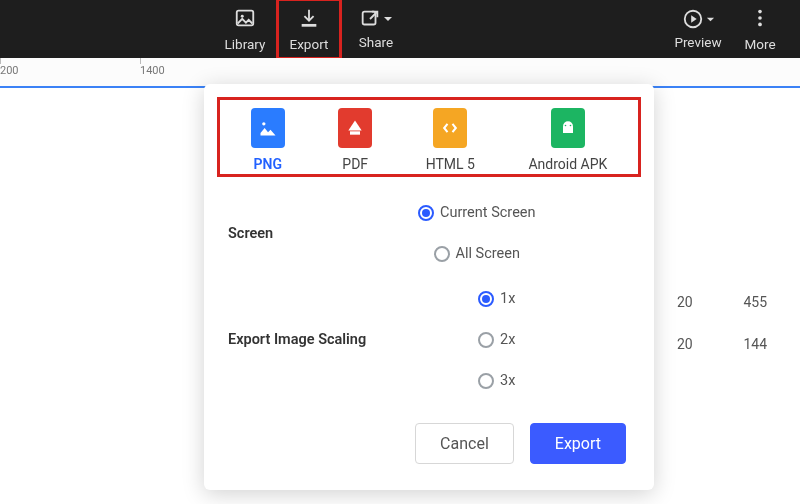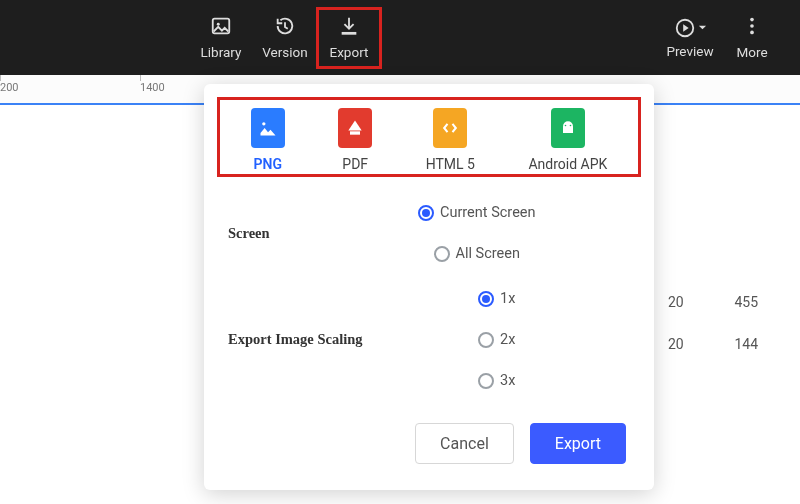--- a/index.html
+++ b/index.html
@@ -1,46 +1,46 @@
 <!DOCTYPE html>
 <html><head>
 <meta charset="utf-8">
 <style>
   * { box-sizing: border-box; margin: 0; padding: 0; font-family: -apple-system, BlinkMacSystemFont, "Segoe UI", Roboto, Arial, sans-serif; }
   body { width: 800px; height: 504px; background: #fff; position: relative; overflow: hidden; }
 
-  .toolbar { background: #1e1e1e; height: 75px; display: flex; align-items: center; padding: 0 4px; color: #e6e6e6; position: relative; }
-  .toolbar-right { position: absolute; right: 24px; display:flex; gap:6px; }
+  .toolbar { background: #1e1e1e; height: 58px; display: flex; align-items: center; padding: 0 28px; color: #e6e6e6; position: relative; }
+  .toolbar-right { position: absolute; right: 16px; display:flex; gap:6px; }
   .toolbar-btn { display: flex; flex-direction: column; align-items: center; justify-content: center; width: 64px; height: 60px; cursor: pointer; font-size: 13px; color: #ddd; gap:4px;}
   .toolbar-btn svg { width:22px; height:22px; fill:none; stroke:#ddd; stroke-width:2; }
   .toolbar-btn .lbl { font-size:13.5px; }
   .btn-export { outline: 3px solid #d8231f; outline-offset: -2px; }
   .toolbar .group-left{ margin-left:185px; display:flex; }
 
   .ruler { height: 30px; background:#fcfcfc; border-bottom:2px solid #3b82f6; position:relative; color:#787878; font-size:11px;}
   .tick { position:absolute; top:6px;}
   .tick::before{content:""; position:absolute; left:0; top:-6px; width:1px; height:6px; background:#bbb;}
 
-  .panel-bg-lines { position:absolute; top:104px; right:12px; width:130px; }
+  .panel-bg-lines { position:absolute; top:104px; right:3px; width:130px; }
   .row-nums { display:flex; justify-content: space-between; color:#555; font-size:14px; padding:6px 30px 6px 10px; }
 
   
   .dialog { position:absolute; top:84px; left:204px; width:450px; background:#fff; border-radius:6px; box-shadow:0 4px 22px rgba(0,0,0,.18); padding-bottom:20px;}
   .format-row { display:flex; justify-content:space-around; padding:14px 10px 8px; outline:3px solid #d8231f; outline-offset:-6px; margin:10px;}
   .fmt { display:flex; flex-direction:column; align-items:center; gap:8px; font-size:14px; color:#444; cursor:pointer;}
   .fmt.active { color:#2261ff; font-weight:600;}
   .fmt .ico { width:34px; height:40px; border-radius:4px; display:flex; align-items:center; justify-content:center;}
   .ico svg{ width:20px; height:20px; fill:#fff; }
   .png-ico{ background:#2a7cff;}
   .pdf-ico{ background:#e23b2e;}
   .html-ico{ background:#f5a623;}
   .apk-ico{ background:#1cb562;}
 
   .opt-row{ display:flex; align-items:center; padding:14px 24px; color:#333; font-size:14.5px;}
-  .opt-label{ flex:0 0 190px; font-weight:600; color:#333;font-family:Liberation Serif, serif;}
+  .opt-label{ flex:0 0 190px; font-weight:600; color:#333;}
   .radios{ display:flex; gap:24px; align-items:center;flex-direction:column;}
   .radio{ display:flex; align-items:center; gap:6px; cursor:pointer; color:#555;}
   .radio .dot{ width:16px; height:16px; border:2px solid #9aa0a6; border-radius:50%; display:inline-block; position:relative;}
   .radio.sel .dot{ border-color:#2b5bff;}
   .radio.sel .dot::after{content:""; position:absolute; inset:2px; background:#2b5bff; border-radius:50%;}
 
   .toggle{ width:38px; height:20px; background:#d9dce1; border-radius:12px; position:relative; margin-left:auto; cursor:pointer;}
   .toggle::after{content:""; position:absolute; width:16px; height:16px; background:#fff; border-radius:50%; top:2px; left:2px; box-shadow:0 1px 2px rgba(0,0,0,.25);}
 
   .actions{ display:flex; justify-content:flex-end; gap:16px; padding:20px 28px 6px;align-items:flex-end;}
@@ -54,36 +54,41 @@
 <div class="toolbar">
   <div class="group-left">
     <div class="toolbar-btn">
       <span><svg viewBox="0 0 24 24">
             <rect x="3" y="4" width="18" height="16" rx="2"></rect>
             <circle cx="9" cy="10" r="1.6" fill="#ddd" stroke="none"></circle>
             <path d="M4 18l5-5 4 4 3-3 4 4"></path>
           </svg></span>
       <span class="lbl">Library</span>
     </div>
-    <div class="toolbar-btn">
-      <span><svg viewBox="0 0 24 24">
-            <path d="M4 12a8 8 0 1 0 3-6.2"></path>
-            <path d="M4 4v5h5"></path>
-            <path d="M12 8v5l3 2"></path>
-          </svg></span>
-      <span class="lbl">Version</span>
-    </div>
     <div class="toolbar-btn btn-export">
       <span><svg viewBox="0 0 24 24">
             <path d="M12 3v11"></path>
             <path d="M7 10l5 5 5-5"></path>
             <path d="M4 20h16" stroke-width="3"></path>
           </svg></span>
       <span class="lbl">Export</span>
     </div>
+    <div class="toolbar-btn" style="width:70px">
+      <span style="display:flex;align-items:center;gap:2px">
+          <svg viewBox="0 0 24 24">
+            <rect x="4" y="4" width="14" height="14" rx="2"></rect>
+            <path d="M14 4h6v6"></path>
+            <path d="M20 4l-8 8"></path>
+          </svg>
+          <svg viewBox="0 0 10 10" style="width:10px;height:10px;fill:#ddd;stroke:none">
+            <path d="M1 3l4 4 4-4z"></path>
+          </svg>
+        </span>
+      <span class="lbl">Share</span>
+    </div>
   </div>
   <div class="toolbar-right">
     <div class="toolbar-btn">
       <span style="display:flex;align-items:center;gap:2px">
           <svg viewBox="0 0 24 24">
             <circle cx="12" cy="12" r="9"></circle>
             <path d="M10 8l6 4-6 4z" fill="#ddd" stroke="none"></path>
           </svg>
           <svg viewBox="0 0 10 10" style="width:9px;height:9px;fill:#ddd;stroke:none">
             <path d="M1 3l4 4 4-4z"></path>

